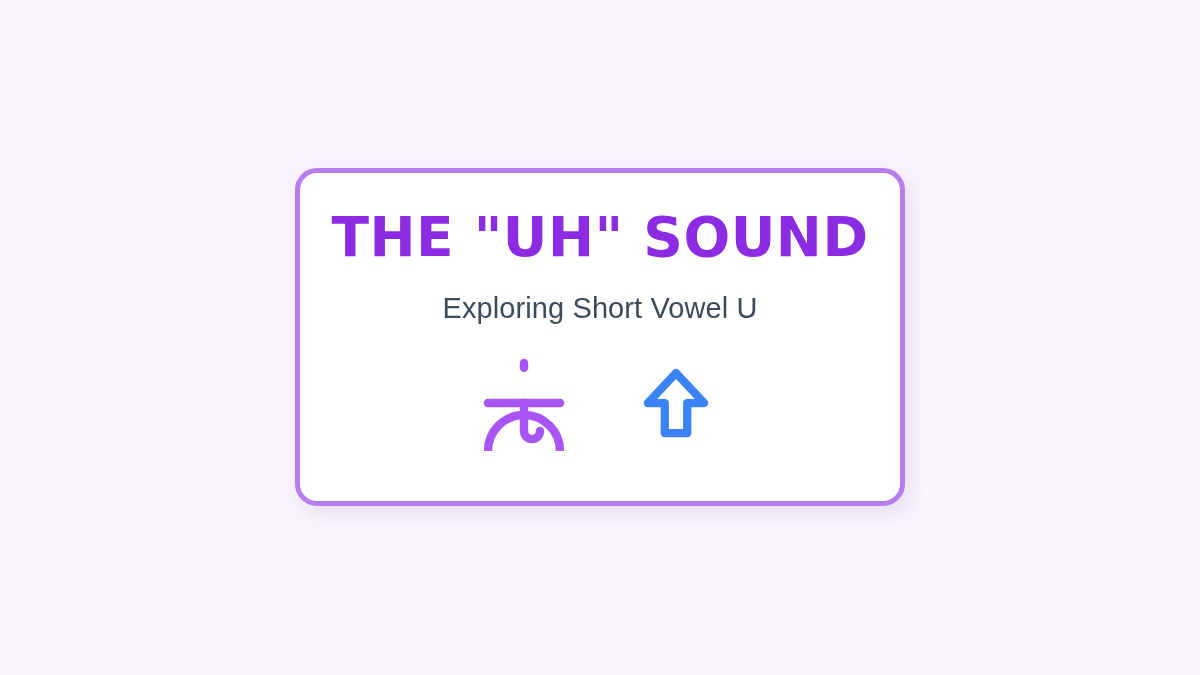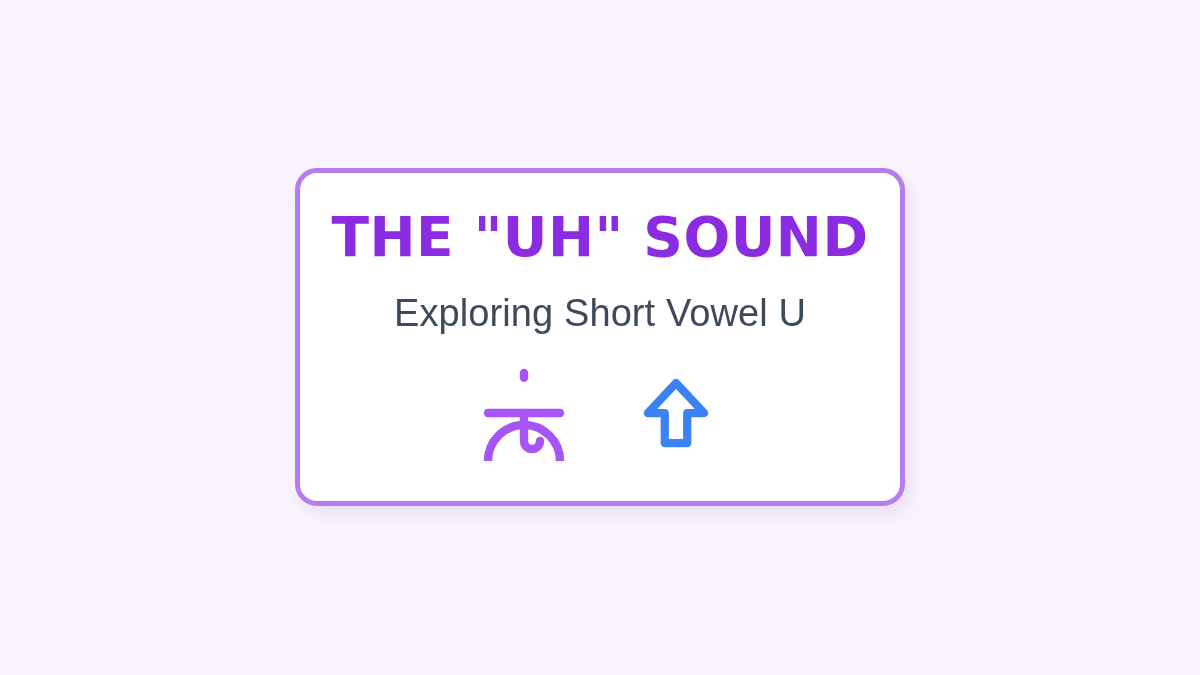--- a/index.html
+++ b/index.html
@@ -46,21 +46,21 @@
     color: #8b2be2;
     letter-spacing: 0.5px;
     line-height: 1.05;
     margin: 0;
     white-space: nowrap;
     text-align: center;
   }
 
   .card-subtitle {
     font-family: "Liberation Sans", sans-serif;
-    font-size: 38px;
+    font-size: 29px;
     font-weight: normal;
     color: #3d4a5c;
     letter-spacing: 0.1px;
     margin: 0;
     margin-top: 26px;
     text-align: center;
     white-space: nowrap;
   }
 
   .icon-row {

